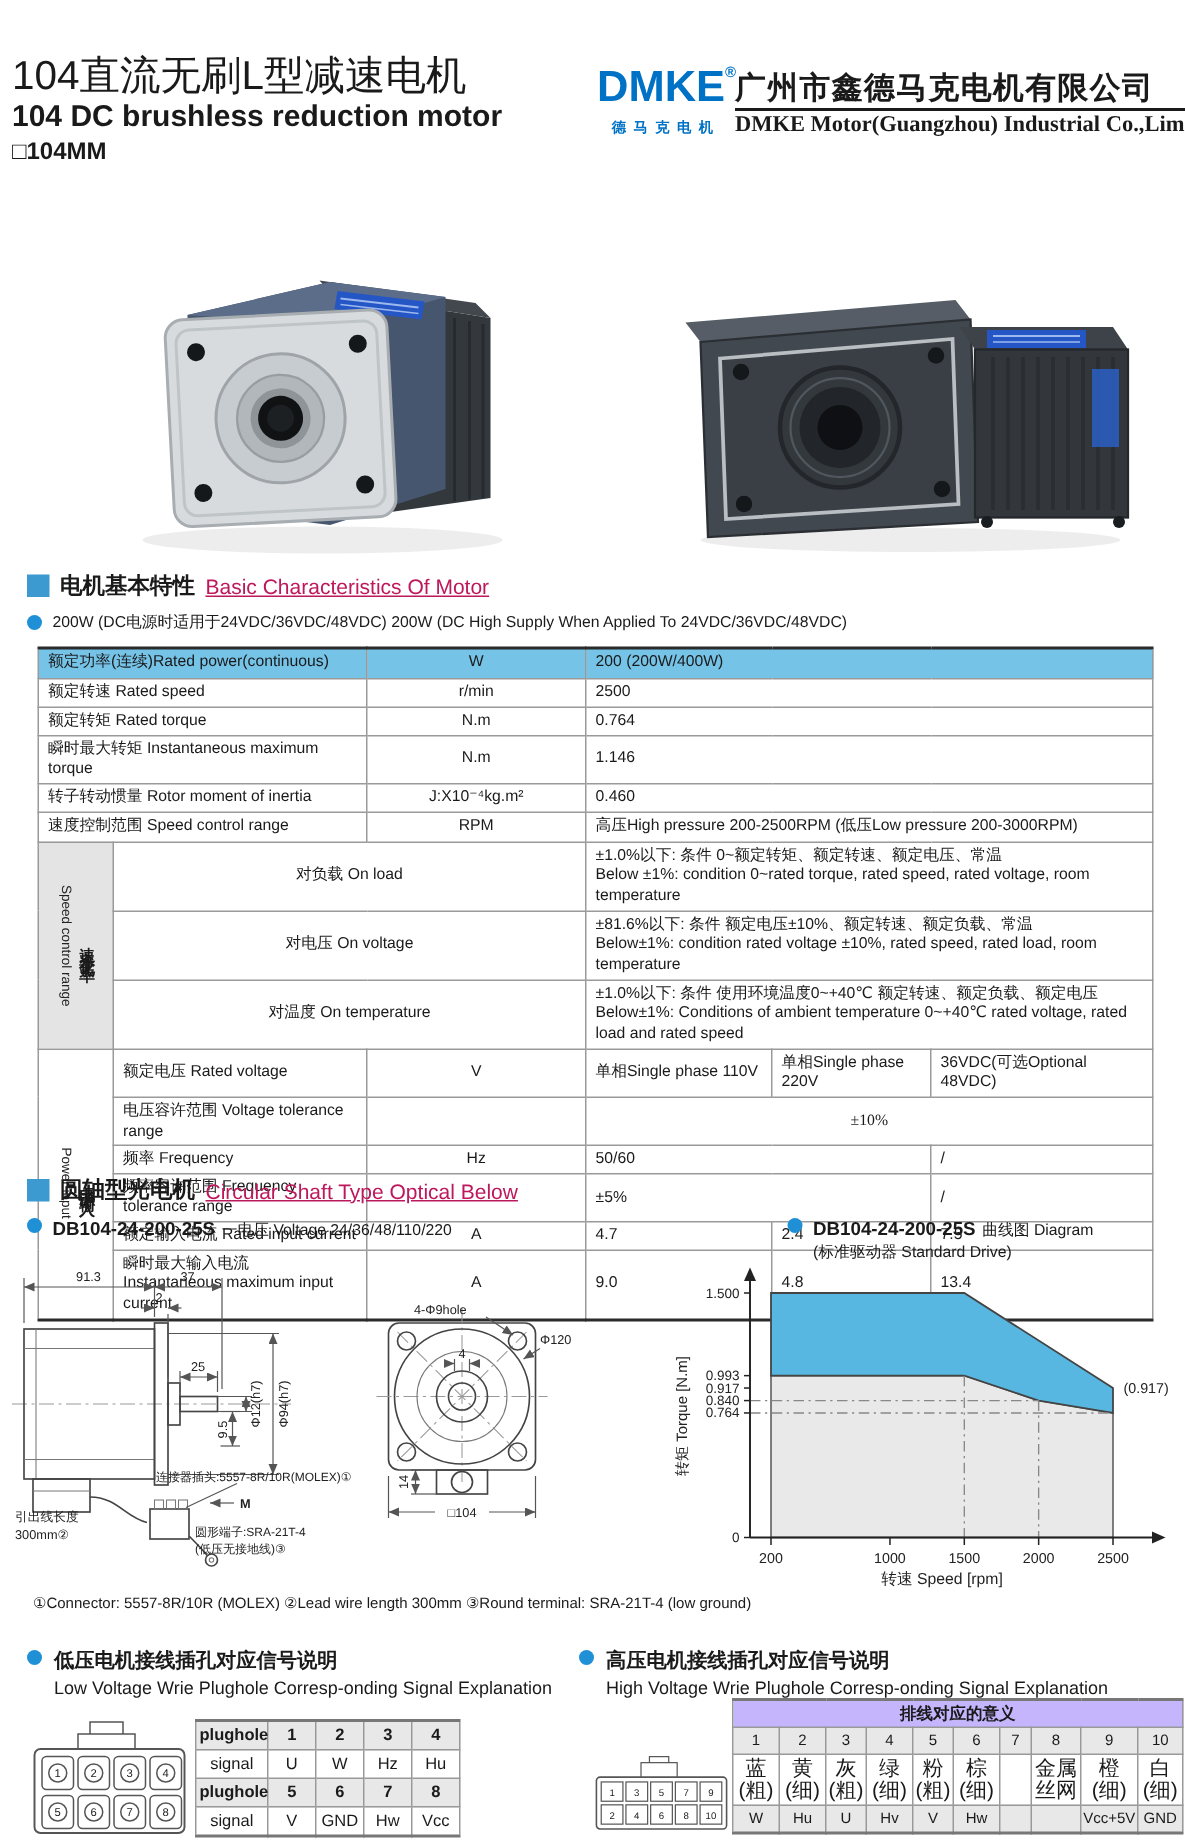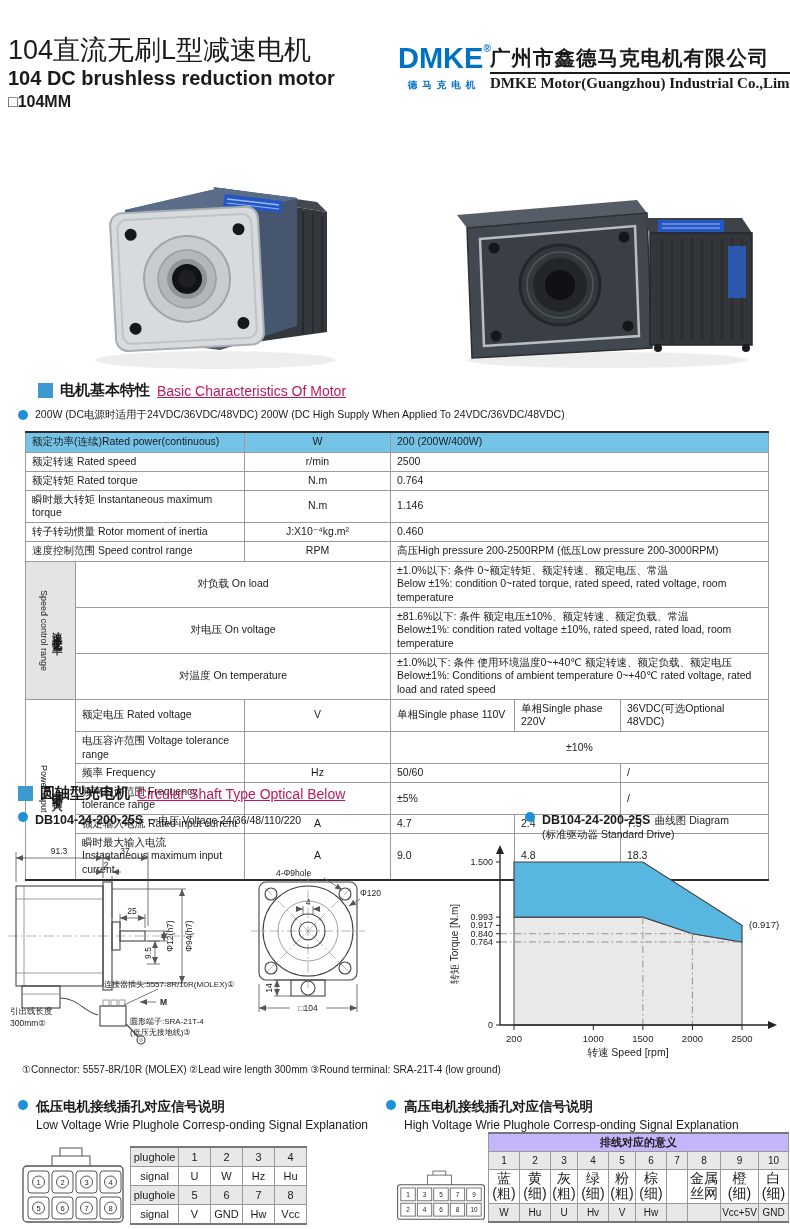--- a/index.html
+++ b/index.html
@@ -35,21 +35,21 @@
   .btext{font-size:10.5px;}
   .bmodel{font-size:12.5px;font-weight:bold;}
   .bsub{font-size:10.5px;margin-left:17px;}
 
   
   table.spec{position:absolute;left:25px;top:431px;width:743px;border-collapse:collapse;table-layout:fixed;
     border-top:2px solid #2b2b2b;border-bottom:2px solid #2b2b2b;}
   table.spec td{border:1px solid #9a9a9a;font-size:10.5px;line-height:1.3;padding:2px 6px;vertical-align:middle;}
   table.spec tr.hdr td{background:#76c3e8;}
   table.spec td.unit{text-align:center;padding:2px 2px;}
-  table.spec td.center{text-align:center;}
+  table.spec td.center{text-align:center;font-family:Liberation Serif, serif;}
   table.spec td.sublbl{text-align:center;}
   table.spec td.sidebar{padding:0;background:#e4e4e4;}
   table.spec td.sidebar.white{background:#fff;}
   .vwrap{display:flex;flex-direction:row;align-items:center;justify-content:center;height:100%;gap:1px;}
   .ven{writing-mode:vertical-rl;font-size:9px;color:#222;}
   .vcn{writing-mode:vertical-rl;text-orientation:upright;font-size:10.5px;font-weight:bold;letter-spacing:3px;}
   tr.r19{height:19px;} tr.r20{height:20px;} tr.r18{height:18px;} tr.r30{height:30px;} tr.r33{height:33px;} tr.r46{height:46px;}
 
   
   .opt-bullet-l{position:absolute;left:18px;top:810px;}
@@ -62,21 +62,21 @@
   .foot-l{position:absolute;left:18px;top:1098px;width:360px;}
   .foot-r{position:absolute;left:386px;top:1098px;width:400px;}
   .ft-title{display:flex;gap:8px;}
   .ft-cn{font-size:13.5px;font-weight:bold;}
   .ft-en{font-size:12px;margin-left:18px;margin-top:2px;}
   .lv-conn{position:absolute;left:2px;top:48px;}
   .hv-conn{position:absolute;left:10px;top:66px;}
   table.lv{position:absolute;left:112px;top:48px;width:176px;border-collapse:collapse;table-layout:fixed;
     border-top:2px solid #777;border-bottom:2px solid #777;}
   table.lv td{border:1px solid #999;font-size:11px;text-align:center;height:16px;padding:1px 2px;}
-  table.lv tr.gray td{background:#e8e8e8;}
+  table.lv tr.gray td{background:#e8e8e8;font-weight:bold;}
   table.hv{position:absolute;left:102px;top:34px;width:300px;border-collapse:collapse;table-layout:fixed;
     border-top:2px solid #777;border-bottom:2px solid #777;}
   table.hv td{border:1px solid #999;font-size:10px;text-align:center;padding:1px 1px;}
   table.hv td.hvhdr{background:#c4b5fd;font-weight:bold;font-size:11px;height:15px;}
   table.hv tr.gray td{background:#e8e8e8;height:15px;}
   table.hv tr.colors td{height:28px;font-size:14px;line-height:1.1;text-align:center;}
 
   
   .ln{fill:none;stroke:#444;stroke-width:1.1;}
   .lnt{fill:none;stroke:#777;stroke-width:0.7;}
@@ -165,21 +165,21 @@
       </g>
       <rect x="226" y="62" width="66" height="12" fill="#2457c5"></rect>
       <line x1="230" y1="66" x2="288" y2="66" stroke="#9db8ee" stroke-width="1.2"></line>
       <line x1="230" y1="70" x2="288" y2="70" stroke="#9db8ee" stroke-width="1"></line>
       <rect x="296" y="88" width="18" height="52" fill="#2a5fc4" opacity="0.85"></rect>
       <circle cx="226" cy="190" r="4" fill="#1a1d20"></circle>
         <circle cx="314" cy="190" r="4" fill="#1a1d20"></circle>
     </svg>
   </div>
 
-  <div class="sec-title" style="left:18px;top:381px;margin-left:20px;">
+  <div class="sec-title" style="left:18px;top:381px;">
     <div class="sec-sq"></div>
     <span class="sec-cn">电机基本特性</span>
     <span class="sec-en">Basic Characteristics Of Motor</span>
   </div>
   <div class="bullet" style="position:absolute;left:18px;top:408px;">
     <div class="bdot"></div>
     <span class="btext">200W (DC电源时适用于24VDC/36VDC/48VDC)   200W (DC High Supply When Applied To 24VDC/36VDC/48VDC)</span>
   </div>
 
   <table class="spec">
@@ -289,21 +289,21 @@
       <td>7.5</td>
     </tr>
     <tr class="r30">
       <td>
         <div>瞬时最大输入电流</div>
         <div>Instantaneous maximum input current</div>
       </td>
       <td class="unit">A</td>
       <td>9.0</td>
       <td>4.8</td>
-      <td>18.3</td>
+      <td>13.4</td>
     </tr>
   </tbody>
     </table>
 
   <div class="sec-title" style="left:18px;top:784px;">
     <div class="sec-sq"></div>
     <span class="sec-cn">圆轴型光电机</span>
     <span class="sec-en">Circular Shaft Type Optical Below</span>
   </div>
 

